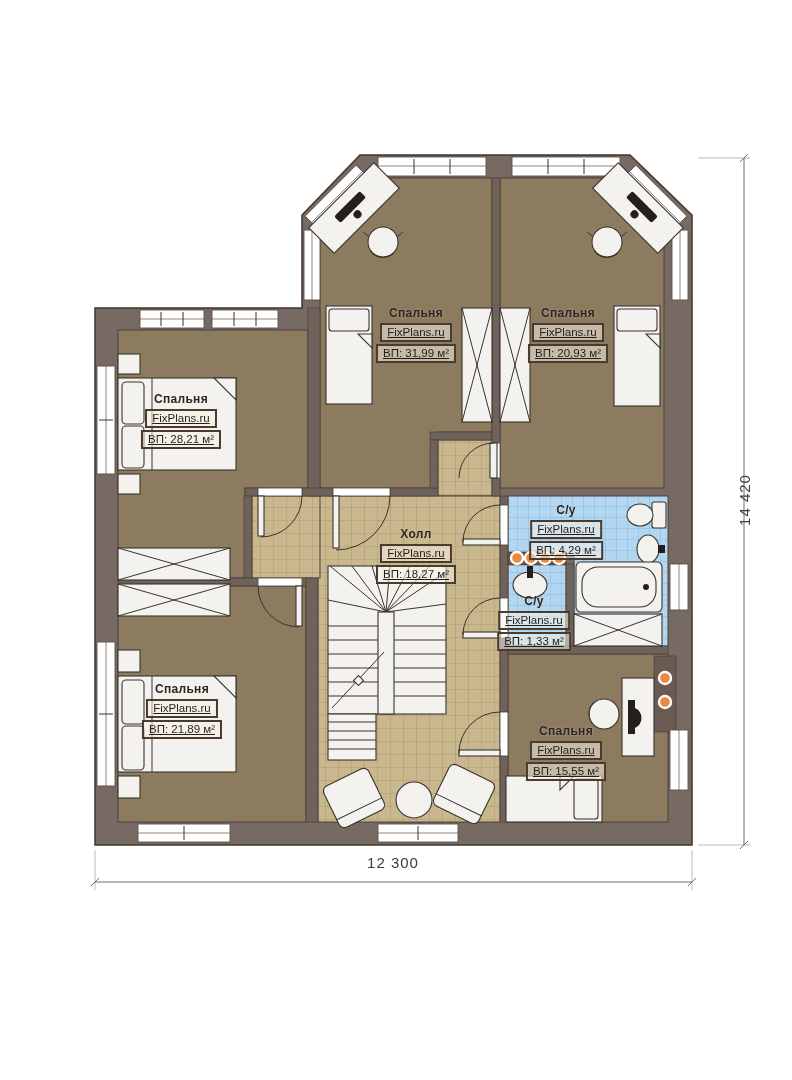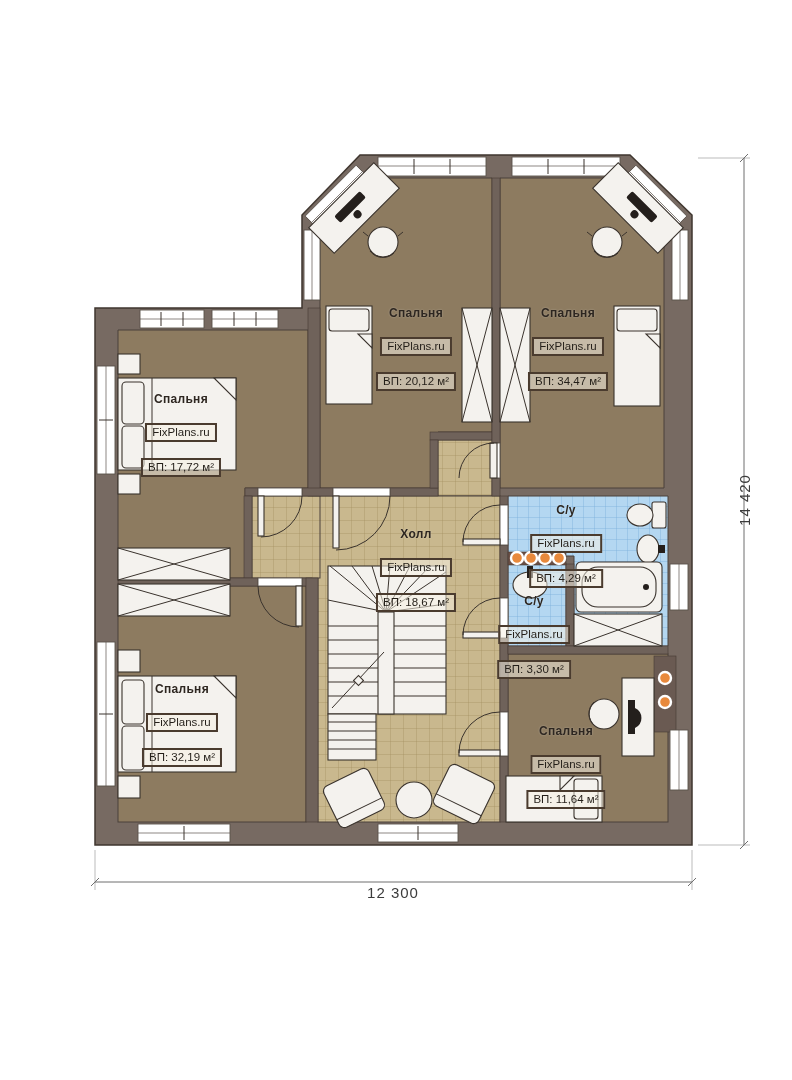--- a/index.html
+++ b/index.html
@@ -18,25 +18,25 @@
   .thin{fill:none;stroke:#5d554d;stroke-width:.7;}
   .win{fill:#ffffff;stroke:#5a524b;stroke-width:.9;}
   .dark{fill:#241f1c;stroke:none;}
   .dimln{stroke:var(--dim);stroke-width:1;fill:none;}
   .ext{stroke:#a9a9a9;stroke-width:.8;fill:none;}
   .room-label{position:absolute;transform:translateX(-50%);display:flex;
     flex-direction:column;align-items:center;z-index:5;pointer-events:none;}
   .room-name{font-size:12px;font-weight:bold;color:#2d2620;letter-spacing:.3px;
     margin-bottom:1px;white-space:nowrap;text-shadow:0 0 2px rgba(255,255,255,.35);}
   .lbox{border:2px solid var(--label-border);background:rgba(246,240,228,.55);
-    font-size:11.5px;line-height:15px;color:#241f19;padding:0 5px;margin-top:16px;
-    white-space:nowrap;}
+    font-size:11.5px;line-height:15px;color:#241f19;padding:0 5px;margin-top:2px;
+    white-space:nowrap;text-decoration:underline;}
   .dim-label{position:absolute;font-size:15px;color:#3c3c3c;letter-spacing:1px;
     z-index:4;white-space:nowrap;}
-  #dim-w{left:393px;top:884px;transform:translateX(-50%);}
+  #dim-w{left:393px;top:854px;transform:translateX(-50%);}
   #dim-h{left:744px;top:500px;transform:translate(-50%,-50%) rotate(-90deg);}
 </style>
 </head>
 <body>
 
 <div class="canvas">
 
 <svg width="792" height="1080" viewBox="0 0 792 1080">
   <defs>
     <pattern id="gridTan" width="13" height="13" patternUnits="userSpaceOnUse">
@@ -385,54 +385,54 @@
     <line class="ext" x1="698" y1="845" x2="750" y2="845"></line>
     <line class="dimln" x1="744" y1="158" x2="744" y2="845"></line>
     <line class="dimln" x1="740" y1="162" x2="748" y2="154"></line>
     <line class="dimln" x1="740" y1="849" x2="748" y2="841"></line>
   </g>
 </svg>
 
 <div class="room-label" style="left:416px;top:306px;">
   <span class="room-name">Спальня</span>
   <span class="lbox">FixPlans.ru</span>
-  <span class="lbox">ВП: 20,12 м²</span>
+  <span class="lbox">ВП: 31,99 м²</span>
 </div>
 <div class="room-label" style="left:568px;top:306px;">
   <span class="room-name">Спальня</span>
   <span class="lbox">FixPlans.ru</span>
-  <span class="lbox">ВП: 34,47 м²</span>
+  <span class="lbox">ВП: 20,93 м²</span>
 </div>
 <div class="room-label" style="left:181px;top:392px;">
   <span class="room-name">Спальня</span>
   <span class="lbox">FixPlans.ru</span>
-  <span class="lbox">ВП: 17,72 м²</span>
+  <span class="lbox">ВП: 28,21 м²</span>
 </div>
 <div class="room-label" style="left:416px;top:527px;">
   <span class="room-name">Холл</span>
   <span class="lbox">FixPlans.ru</span>
-  <span class="lbox">ВП: 18,67 м²</span>
+  <span class="lbox">ВП: 18,27 м²</span>
 </div>
 <div class="room-label" style="left:566px;top:503px;">
   <span class="room-name">С/у</span>
   <span class="lbox">FixPlans.ru</span>
   <span class="lbox">ВП: 4,29 м²</span>
 </div>
 <div class="room-label" style="left:534px;top:594px;">
   <span class="room-name">С/у</span>
   <span class="lbox">FixPlans.ru</span>
-  <span class="lbox">ВП: 3,30 м²</span>
+  <span class="lbox">ВП: 1,33 м²</span>
 </div>
 <div class="room-label" style="left:182px;top:682px;">
   <span class="room-name">Спальня</span>
   <span class="lbox">FixPlans.ru</span>
-  <span class="lbox">ВП: 32,19 м²</span>
+  <span class="lbox">ВП: 21,89 м²</span>
 </div>
 <div class="room-label" style="left:566px;top:724px;">
   <span class="room-name">Спальня</span>
   <span class="lbox">FixPlans.ru</span>
-  <span class="lbox">ВП: 11,64 м²</span>
+  <span class="lbox">ВП: 15,55 м²</span>
 </div>
 
 <div class="dim-label" id="dim-w">12 300</div>
 <div class="dim-label" id="dim-h">14 420</div>
 
 </div>
 
 </body></html>

